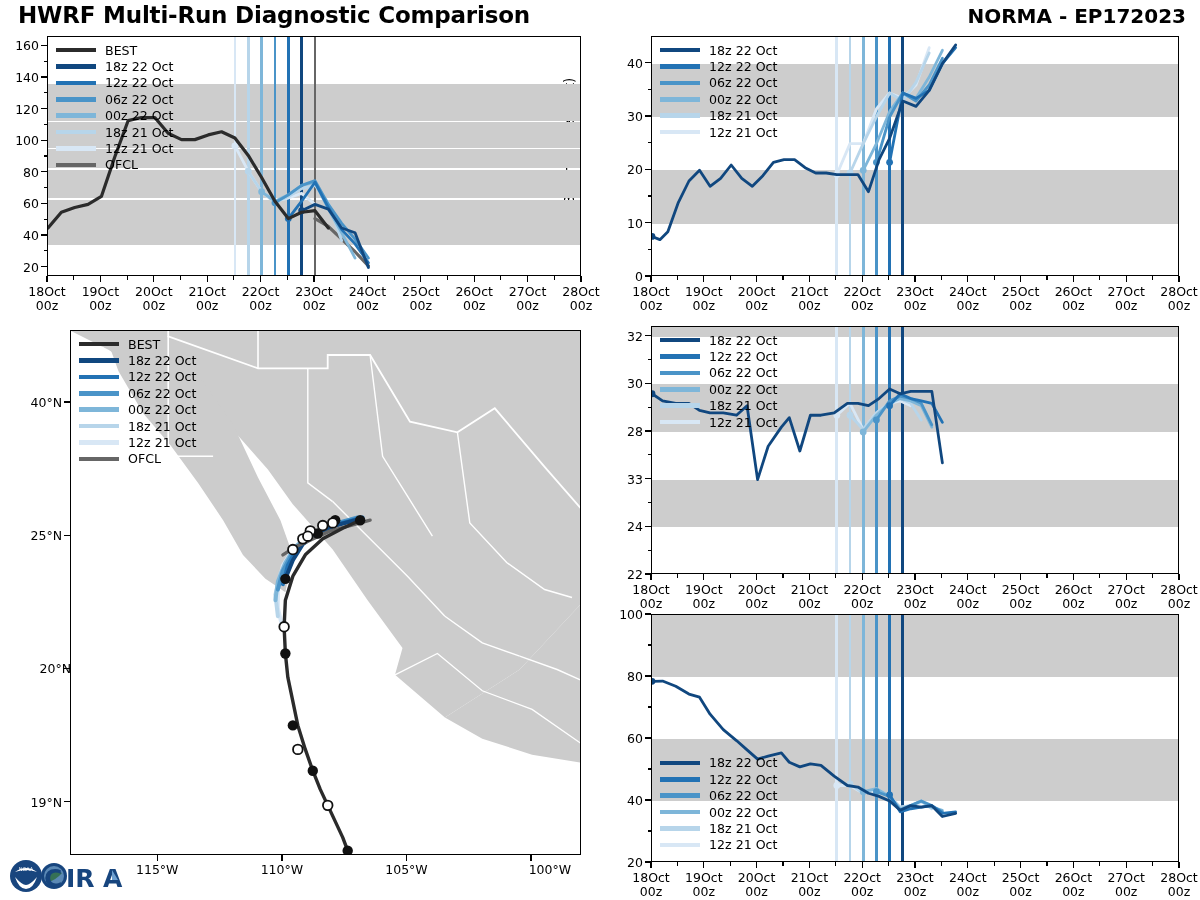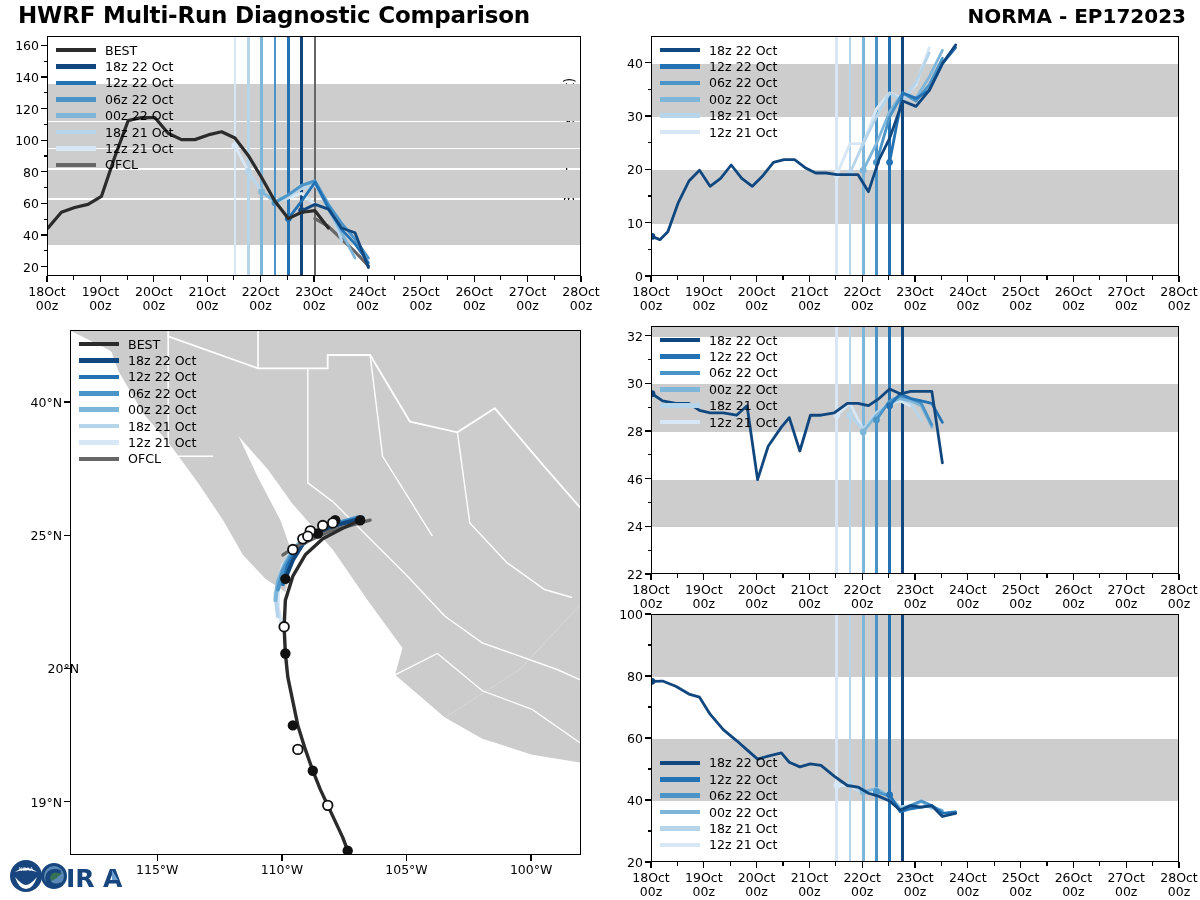--- a/index.html
+++ b/index.html
@@ -328,21 +328,21 @@
           <div class="lgswatch" style="background:#d8e7f5;"></div>
           <div class="lglabel">12z 21 Oct</div>
         </div>
       </div>
     </div>
     <div class="ytick" style="left:645px;top:573.35px;width:6px;"></div>
     <div class="ytl" style="left:595px;width:48px;top:574px;">22</div>
     <div class="ytick" style="left:645px;top:525.6576923076924px;width:6px;"></div>
     <div class="ytl" style="left:595px;width:48px;top:526.3076923076924px;">24</div>
     <div class="ytick" style="left:645px;top:477.9653846153846px;width:6px;"></div>
-    <div class="ytl" style="left:595px;width:48px;top:478.6153846153846px;">46</div>
+    <div class="ytl" style="left:595px;width:48px;top:478.6153846153846px;">33</div>
     <div class="ytick" style="left:645px;top:430.2730769230769px;width:6px;"></div>
     <div class="ytl" style="left:595px;width:48px;top:430.9230769230769px;">28</div>
     <div class="ytick" style="left:645px;top:382.5807692307692px;width:6px;"></div>
     <div class="ytl" style="left:595px;width:48px;top:383.23076923076917px;">30</div>
     <div class="ytick" style="left:645px;top:334.8884615384615px;width:6px;"></div>
     <div class="ytl" style="left:595px;width:48px;top:335.5384615384615px;">32</div>
     <div class="ytickm" style="left:647.5px;top:549.6038461538462px;width:3.5px;"></div>
     <div class="ytickm" style="left:647.5px;top:501.91153846153844px;width:3.5px;"></div>
     <div class="ytickm" style="left:647.5px;top:454.2192307692307px;width:3.5px;"></div>
     <div class="ytickm" style="left:647.5px;top:406.5269230769231px;width:3.5px;"></div>
@@ -575,33 +575,33 @@
         </div>
         <div class="lgrow">
           <div class="lgswatch" style="background:#666666;"></div>
           <div class="lglabel">OFCL</div>
         </div>
       </div>
     </div>
     <div class="ytick" style="left:64px;top:801.0505076142132px;width:6px;"></div>
     <div class="ytl" style="left:8px;width:54px;top:801.7005076142132px;">19°N</div>
     <div class="ytick" style="left:64px;top:667.8017766497462px;width:6px;"></div>
-    <div class="ytl" style="left:25px;width:54px;top:668.4517766497462px;">20°N</div>
+    <div class="ytl" style="left:17px;width:54px;top:668.4517766497462px;">20°N</div>
     <div class="ytick" style="left:64px;top:534.5530456852792px;width:6px;"></div>
     <div class="ytl" style="left:8px;width:54px;top:535.2030456852792px;">25°N</div>
     <div class="ytick" style="left:64px;top:401.3043147208123px;width:6px;"></div>
     <div class="ytl" style="left:8px;width:54px;top:401.95431472081225px;">40°N</div>
     <div class="xtick" style="left:156.5939024390244px;top:855px;height:6px;"></div>
     <div class="xtl" style="left:117.2439024390244px;width:80px;top:862px;">115°W</div>
     <div class="xtick" style="left:281.2280487804878px;top:855px;height:6px;"></div>
     <div class="xtl" style="left:241.8780487804878px;width:80px;top:862px;">110°W</div>
     <div class="xtick" style="left:405.86219512195123px;top:855px;height:6px;"></div>
     <div class="xtl" style="left:366.5121951219512px;width:80px;top:862px;">105°W</div>
     <div class="xtick" style="left:530.4963414634148px;top:855px;height:6px;"></div>
-    <div class="xtl" style="left:491.14634146341473px;width:80px;top:862px;">100°W</div>
+    <div class="xtl" style="left:491.14634146341473px;width:80px;top:862px;text-align:right;">100°W</div>
   </div>
 
 <div class="abs" id="logo">
   <svg width="130" height="40" viewBox="0 0 130 40">
     <g>
       <circle cx="18" cy="20" r="16" fill="#18457e"></circle>
       <path d="M7 16 Q18 8 29 16 Q18 12 7 16 Z" fill="#ffffff"></path>
       <path d="M7 21 Q11 33 18 33 Q25 33 29 21 Q22 29 18 29 Q14 29 7 21 Z" fill="#ffffff"></path>
       <text x="18" y="15" font-size="5" fill="#ffffff" text-anchor="middle" font-family="DejaVu Sans">NOAA</text>
     </g>

